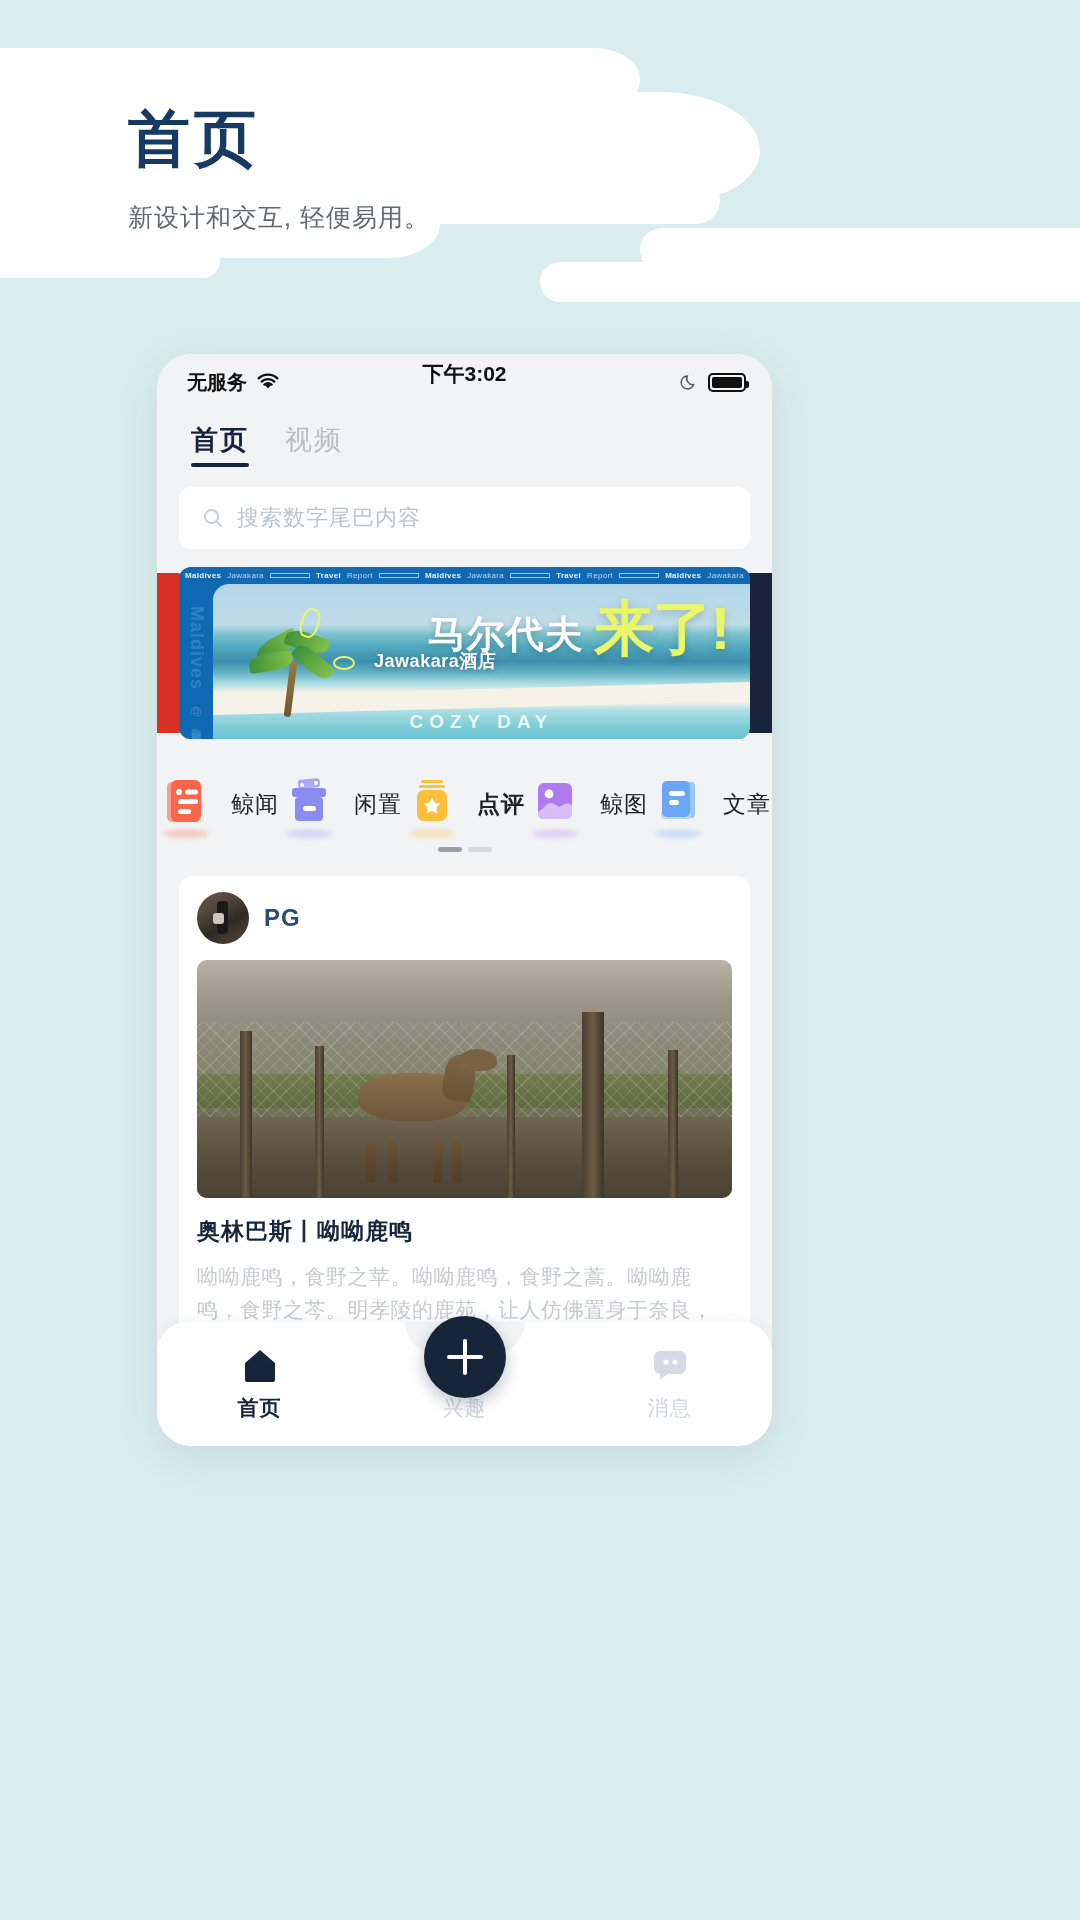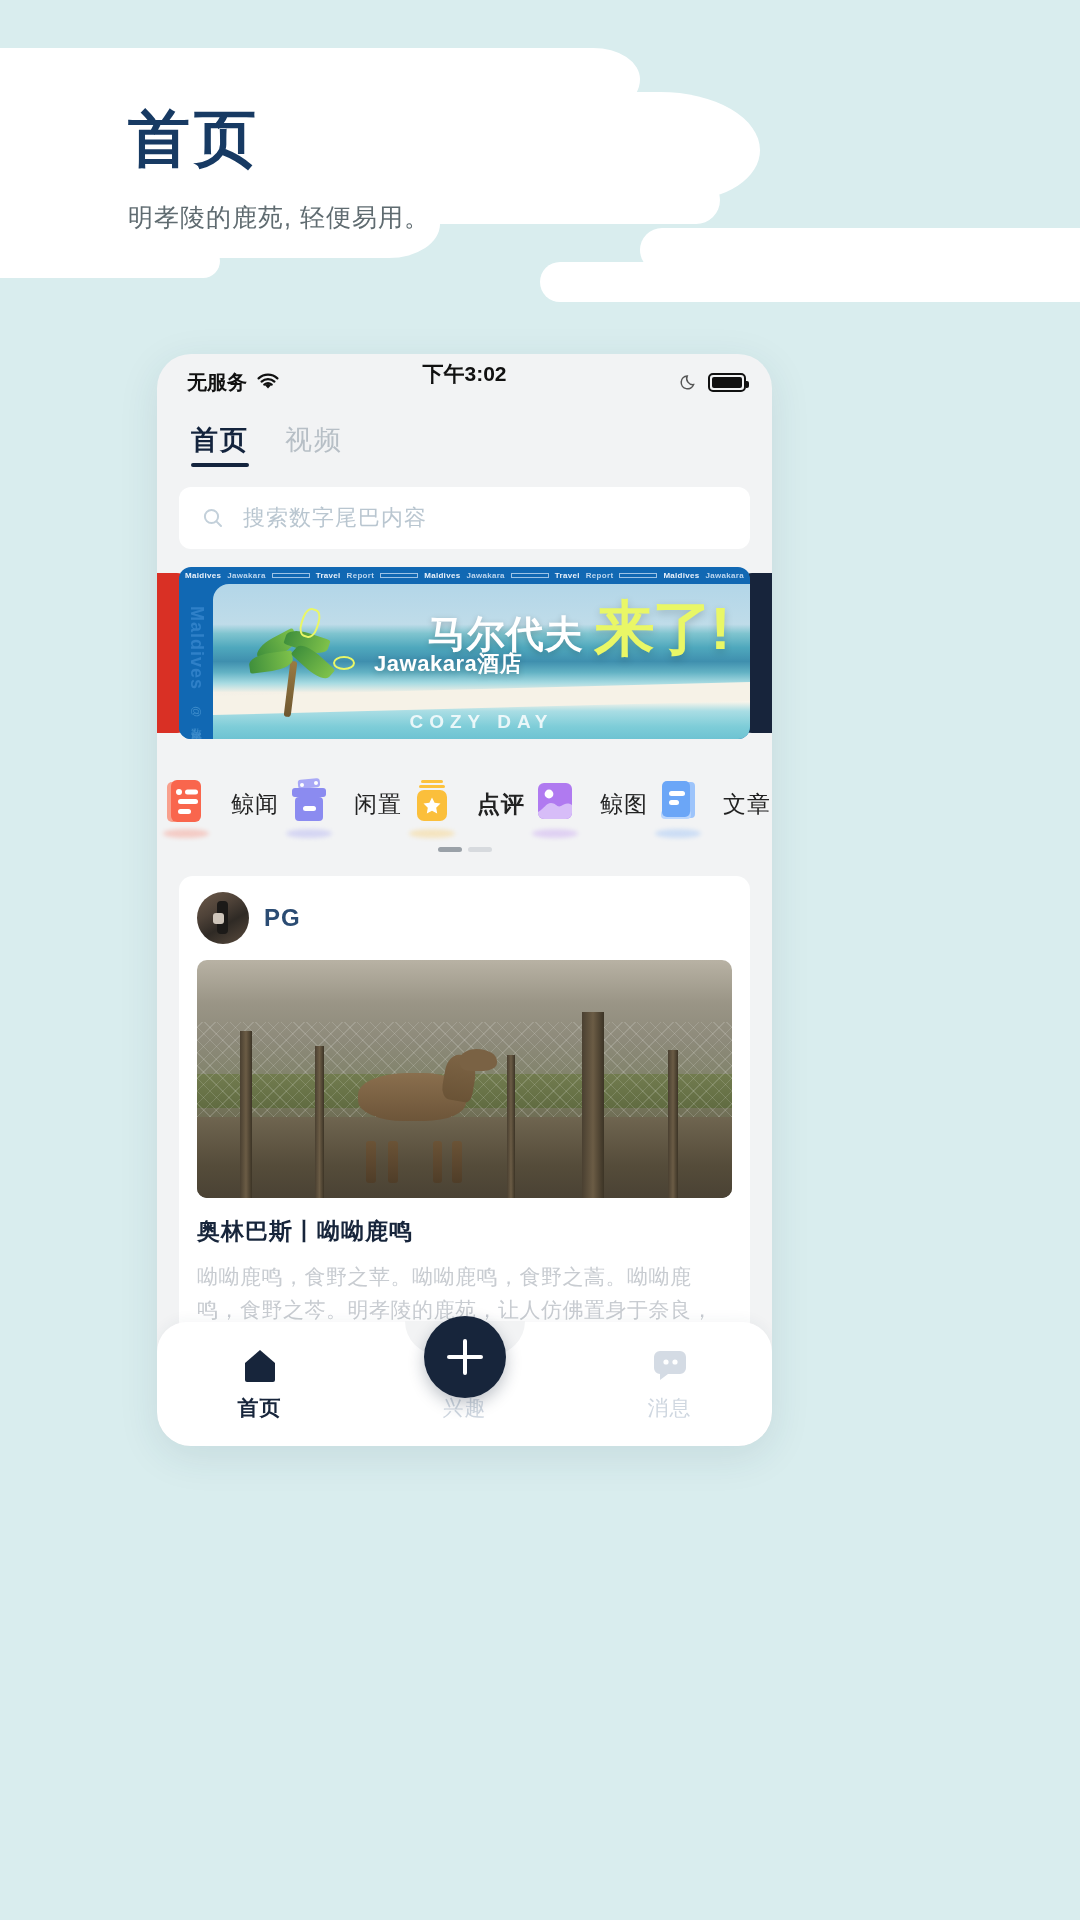--- a/index.html
+++ b/index.html
@@ -86,42 +86,42 @@
   .tab.active { color:#14243d; font-weight:bold; }
   .tab.active::after {
     content:""; position:absolute; left:0; right:0; bottom:0;
     height:4px; background:#14243d; border-radius:2px;
   }
 
   
   .search {
     margin:20px 22px 0 22px;
     height:62px; background:#fff; border-radius:12px;
-    display:flex; align-items:center; gap:18px; padding:0 22px;
+    display:flex; align-items:center; gap:12px; padding:0 22px;
   }
   .search-ph { font-size:22px; color:#b9c6d0; letter-spacing:1px; }
 
   
   .carousel { margin-top:18px; position:relative; height:172px; }
   .peek { position:absolute; top:6px; width:44px; height:160px; border-radius:12px; }
   .peek.left  { left:-12px;  background:#d93025; }
   .peek.right { right:-12px; background:#17243b; }
 
   .banner {
     position:absolute; left:22px; right:22px; top:0;
     height:172px; border-radius:12px; overflow:hidden;
     background:#1168b3;
   }
   .banner-ticker {
     height:17px; width:100%;
     display:flex; align-items:center; gap:6px;
     padding:0 6px; overflow:hidden; white-space:nowrap;
   }
   .tick-b { font-size:8px; font-weight:bold; color:#eaf2fb; letter-spacing:.3px; }
-  .tick-l { font-size:8px; color:#bcd6ef; letter-spacing:.3px;font-weight:bold; }
+  .tick-l { font-size:8px; color:#bcd6ef; letter-spacing:.3px; }
   .tick-line { display:inline-block; width:92px; height:5px; border:1px solid #9dc3e6; }
   .banner-side {
     position:absolute; left:0; top:17px; bottom:0; width:34px;
     background:#1168b3; display:flex; flex-direction:column;
     align-items:center; justify-content:flex-start; padding-top:22px; gap:16px;
   }
   .side-txt {
     writing-mode:vertical-rl;
     font-size:18px; font-weight:bold;
     color:#2f80c8; letter-spacing:1px;
@@ -152,21 +152,21 @@
   }
   .banner-title {
     position:absolute; left:40%; top:16%;
     font-size:38px; font-weight:bold; color:#fff;
     letter-spacing:1px;
     text-shadow:0 2px 6px rgba(0,0,0,.22);
     white-space:nowrap;
   }
   .banner-sub {
     position:absolute; left:30%; top:42%;
-    font-size:22px; font-weight:bold; color:#fff;
+    font-size:18px; font-weight:bold; color:#fff;
     letter-spacing:.5px; white-space:nowrap;
     text-shadow:0 2px 6px rgba(0,0,0,.22);
   }
   .banner-big {
     position:absolute; right:4%; top:10%;
     font-size:60px; font-weight:bold; color:#e9f766;
     letter-spacing:-2px; line-height:.95; white-space:nowrap;
     text-shadow:0 3px 8px rgba(0,0,0,.18);
   }
   .banner-cozy {
@@ -310,21 +310,21 @@
   <div class="cloud c2"></div>
   <div class="cloud c3"></div>
   <div class="cloud c4"></div>
   <div class="cloud c5"></div>
   <div class="cloud c6"></div>
   <div class="cloud c7"></div>
 </div>
 
 <div class="page-head">
   <div class="page-title">首页</div>
-  <div class="page-sub">明孝陵的鹿苑, 轻便易用。</div>
+  <div class="page-sub">新设计和交互, 轻便易用。</div>
 </div>
 
 <div class="phone">
 
   <div class="statusbar">
     <div class="sb-left">
       <span>无服务</span>
       <svg width="24" height="18" viewBox="0 0 24 18">
         <path d="M12 15.6 15 12.2a4.2 4.2 0 0 0-6 0Z" fill="#111"></path>
         <path d="M5.6 8.6a9.6 9.6 0 0 1 12.8 0" stroke="#111" stroke-width="2.3" fill="none" stroke-linecap="round"></path>

